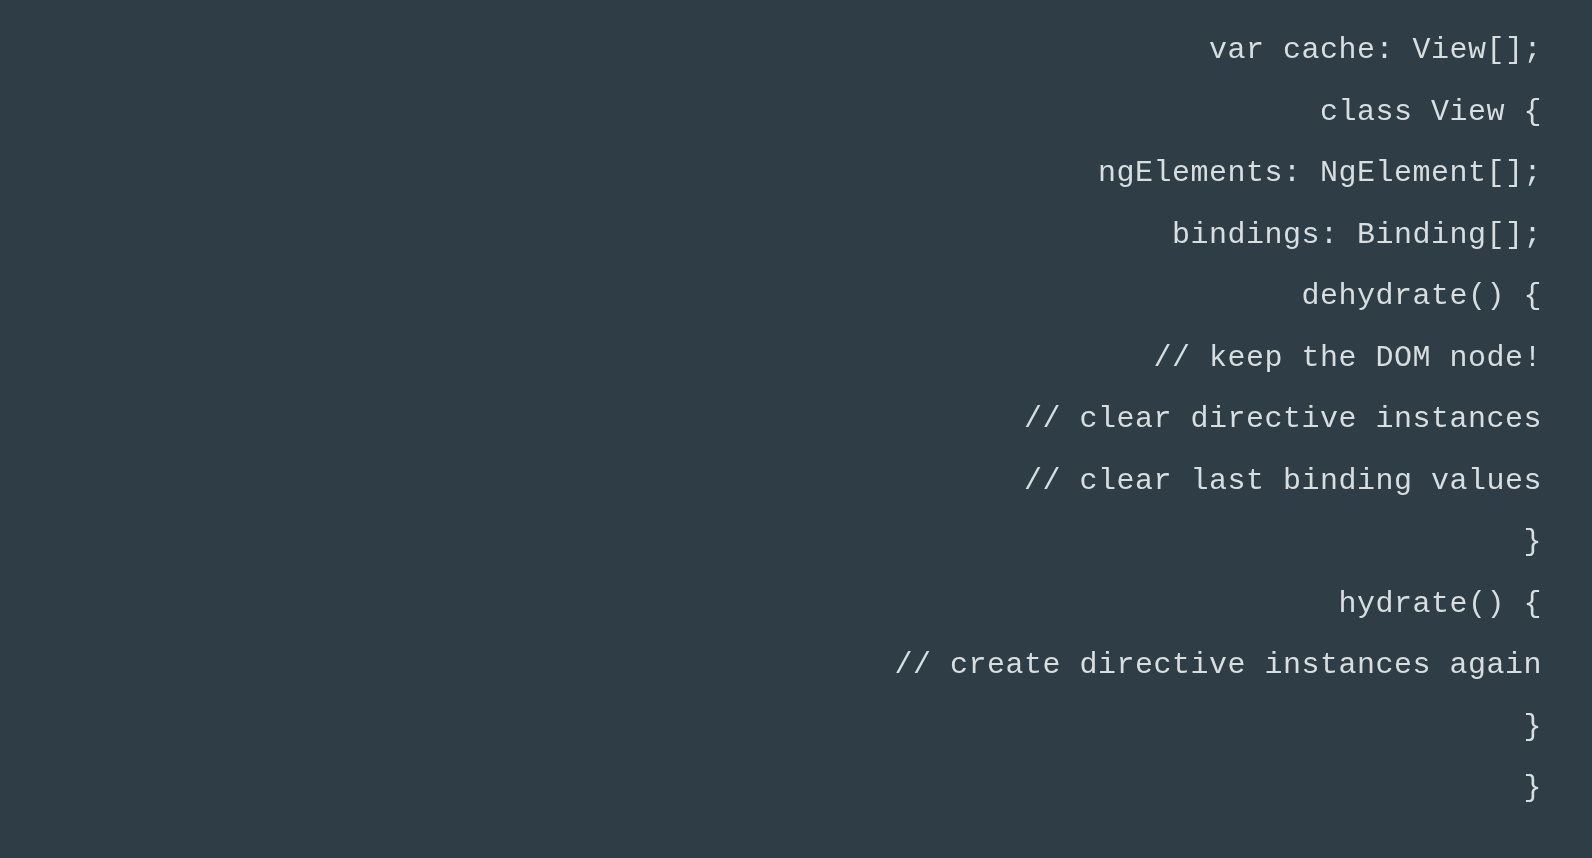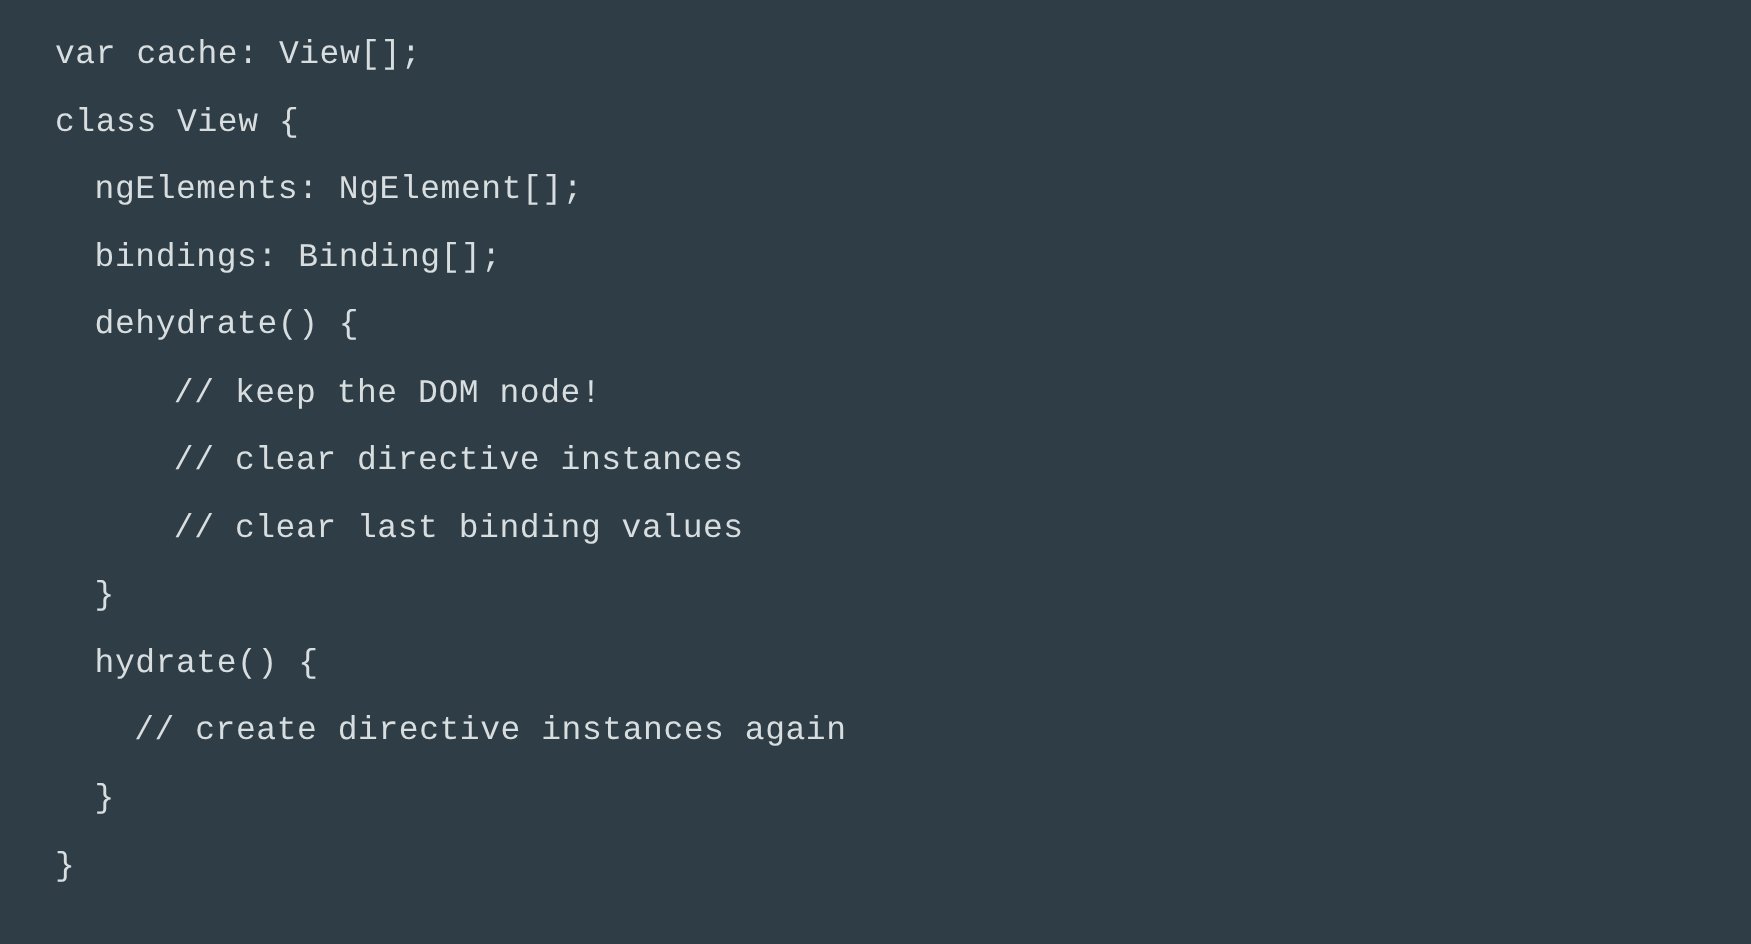--- a/index.html
+++ b/index.html
@@ -1,18 +1,19 @@
 <!DOCTYPE html>
 <html><head>
   <meta charset="utf-8">
   <style>
     * {
       margin: 0;
       padding: 0;
       box-sizing: border-box;
+      text-align: right;
     }
     body {
       background-color: #2f3e46;
       width: 1592px;
       height: 858px;
       overflow: hidden;
       font-family: "Consolas", "Monaco", "Courier New", monospace;
       font-size: 30px;
       color: #d8dee0;
       padding: 20px 50px;

